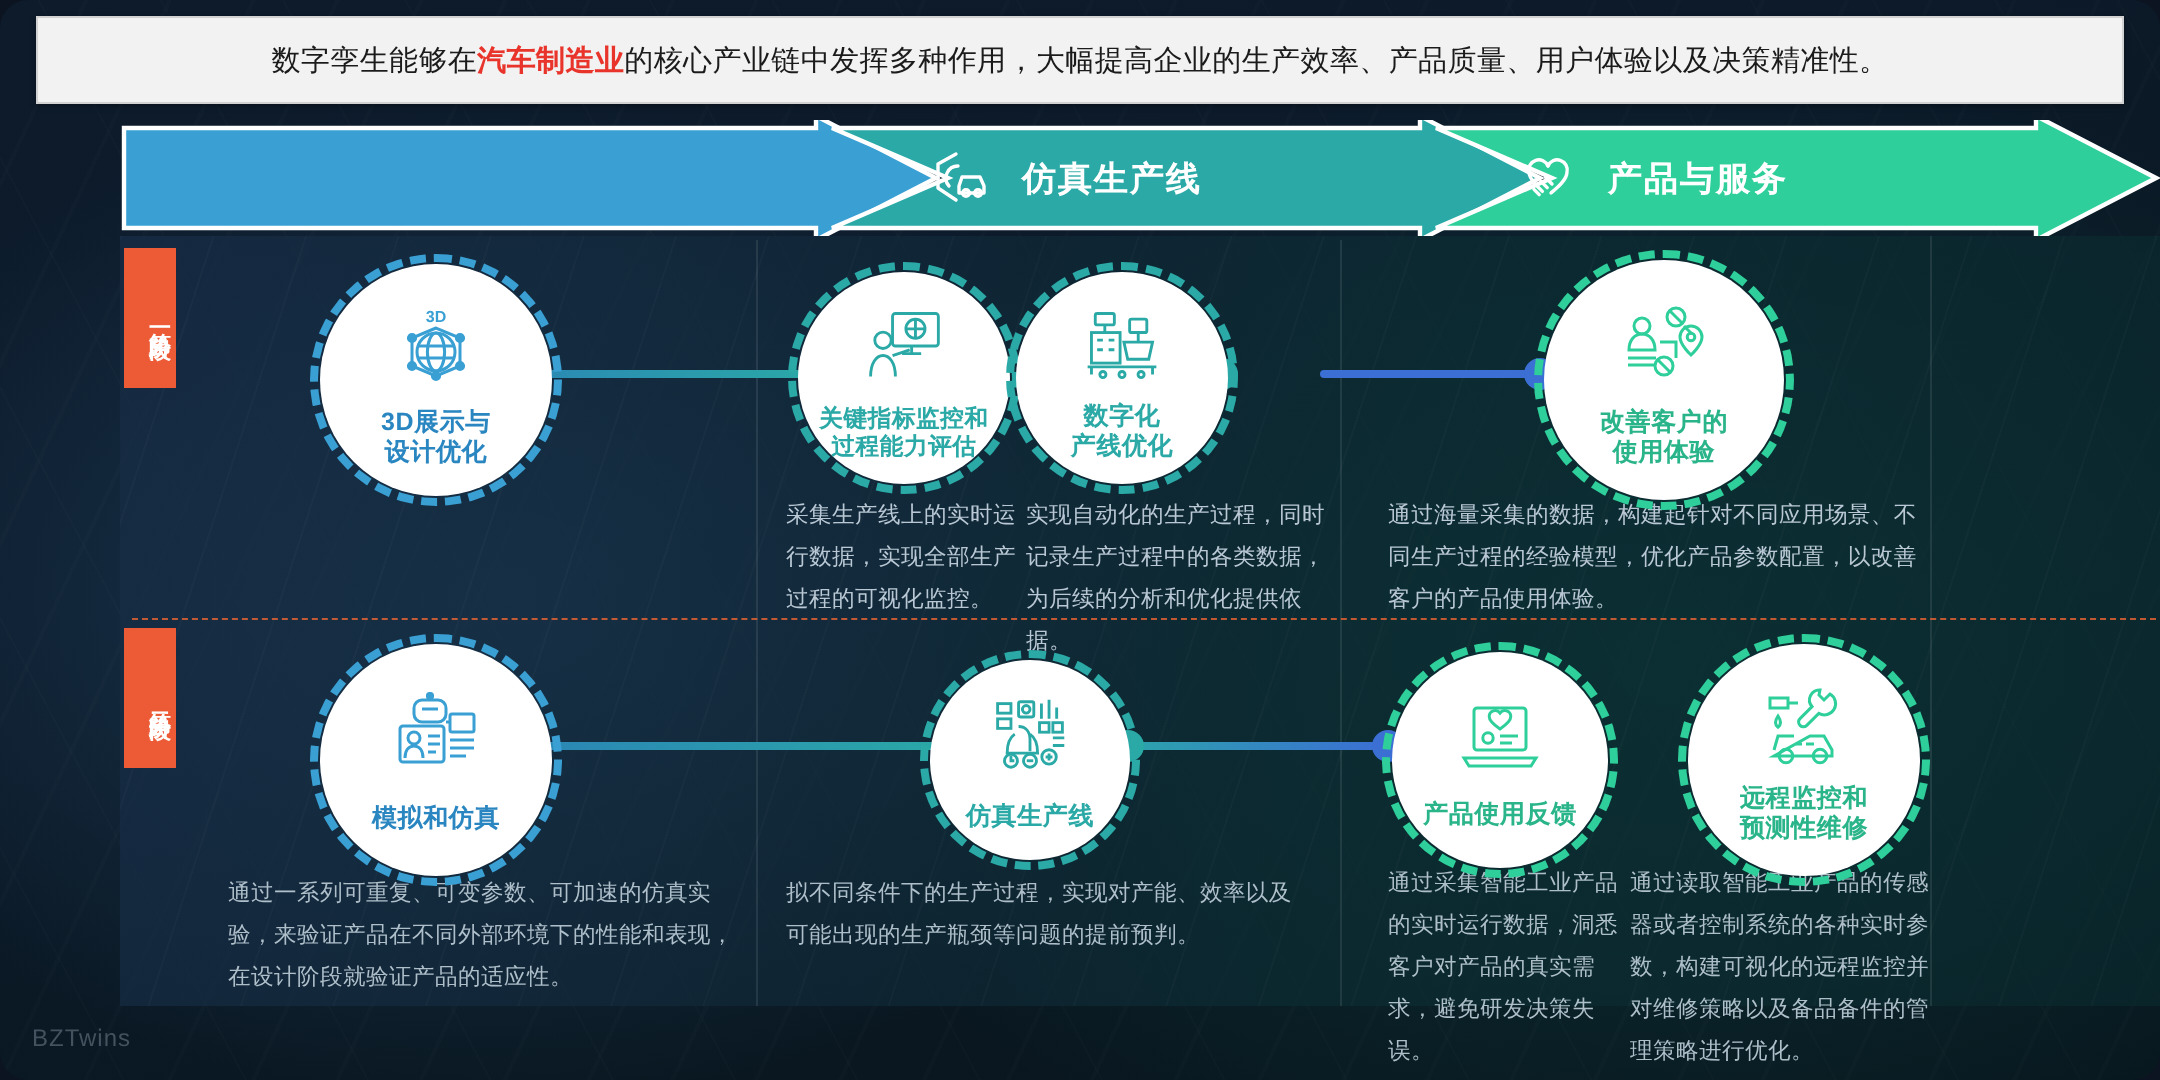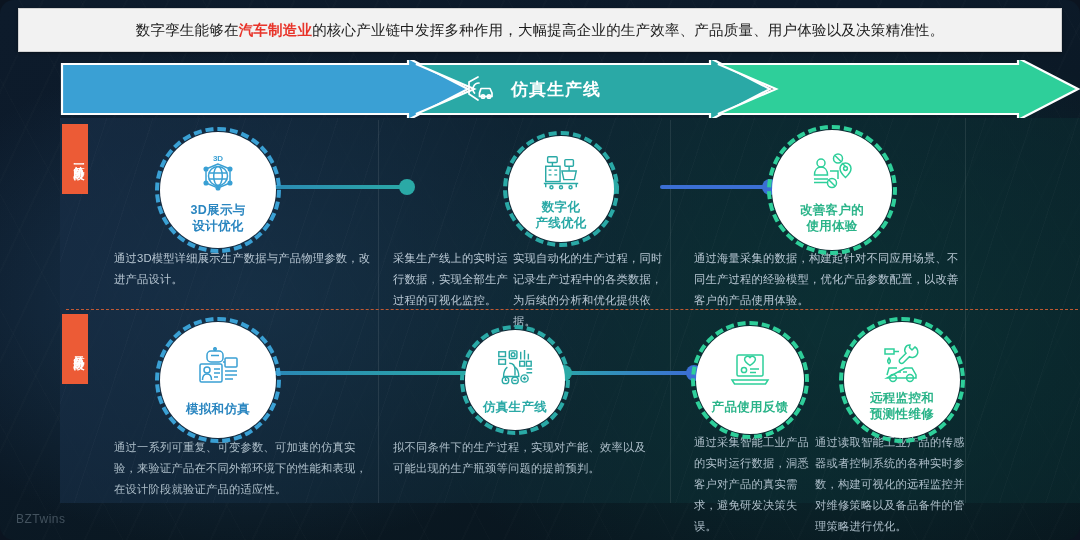--- a/index.html
+++ b/index.html
@@ -173,20 +173,33 @@
           <path d="M14 9 a6 6 0 0 0 -4.5 10"></path>
           <path d="M14.5 19 L16 14.5 L25 14.5 L27 19 L27 22.5 L14.5 22.5 Z"></path>
           <circle cx="18" cy="22.5" r="1.7"></circle>
             <circle cx="24" cy="22.5" r="1.7"></circle>
         </svg>
       </span>
       <span>仿真生产线</span>
     </div>
 
     
+    <div class="arrow-lbl" style="left:698px;">
+      <span>
+        <svg width="32" height="28" viewBox="0 0 32 28" fill="none" stroke="#fff" stroke-width="1.7" stroke-linecap="round" stroke-linejoin="round">
+          <path d="M16 8 a5 5 0 0 1 9.5 3 c0 4 -5 8 -8 10.5"></path>
+          <path d="M16 8 a5 5 0 0 0 -9.5 3 c0 2.2 1.6 4.3 3.3 6"></path>
+          <path d="M10 17.5 l3.2 3.2"></path>
+            <path d="M12.4 15.6 l3.2 3.2"></path>
+          <path d="M14.8 13.8 l3.2 3.2"></path>
+            <path d="M9 19.7 l2.6 2.6"></path>
+        </svg>
+      </span>
+      <span>产品与服务</span>
+    </div>
   </div>
 
   <div class="stage-tab" id="stage-tab-1">第一阶段</div>
   <div class="stage-tab" id="stage-tab-2">第二阶段</div>
 
   <div class="conn" style="left:222px; top:185px; width:190px; background:linear-gradient(90deg,#2b7fb8,#2aa9a6);"></div>
   <div class="conn" style="left:555px; top:185px; width:50px;  background:#2aa9a6;"></div>
   <div class="conn" style="left:660px; top:185px; width:130px; background:#3b6fd4;"></div>
   <div class="dot" style="left:216px; top:179px; background:#2b86bd;"></div>
   <div class="dot" style="left:399px; top:179px; background:#2aa9a6;"></div>
@@ -210,20 +223,40 @@
           <circle cx="23" cy="38" r="1.8" fill="#3aa0d4"></circle>
         </svg>
       </span>
       <div class="cap" style="color:#2a86c0;">
         <div>3D展示与</div>
         <div>设计优化</div>
       </div>
     </div>
   </div>
 
+  <div class="node" style="left:399px; top:136px; width:106px; height:106px;">
+    <div class="ring" style="inset:-5px; border-color:#2aa9a6;"></div>
+    <div class="bubble" style="width:106px; height:106px;">
+      <span class="icon">
+        <svg width="42" height="42" viewBox="0 0 44 44" fill="none" stroke="#2aa9a6" stroke-width="1.5">
+          <rect x="16" y="5" width="24" height="17" rx="1.5"></rect>
+          <circle cx="28" cy="13" r="5"></circle>
+            <path d="M23 13 H33 M28 8 v10"></path>
+          <path d="M26 22 v4 M21 26 h10"></path>
+          <circle cx="11" cy="19" r="4.3"></circle>
+          <path d="M4.5 38 c0 -7 3 -11 6.5 -11 c3.5 0 6.5 4 6.5 11"></path>
+          <path d="M16 27 L25 24"></path>
+        </svg>
+      </span>
+      <div class="cap" style="color:#2aa9a6; font-size:11.8px;">
+        <div>关键指标监控和</div>
+        <div>过程能力评估</div>
+      </div>
+    </div>
+  </div>
 
   <div class="node" style="left:508px; top:136px; width:106px; height:106px;">
     <div class="ring" style="inset:-5px; border-color:#2aa9a6;"></div>
     <div class="bubble" style="width:106px; height:106px;">
       <span class="icon">
         <svg width="42" height="42" viewBox="0 0 44 44" fill="none" stroke="#2aa9a6" stroke-width="1.5">
           <rect x="8" y="6" width="10" height="6" rx="1"></rect>
           <path d="M13 12 v4"></path>
           <rect x="6" y="16" width="15" height="16"></rect>
           <path d="M9 20 h3 M15 20 h3 M9 25 h3 M15 25 h3"></path>
@@ -261,21 +294,20 @@
             <path d="M21 30 L27 36"></path>
         </svg>
       </span>
       <div class="cap" style="color:#2ab489;">
         <div>改善客户的</div>
         <div>使用体验</div>
       </div>
     </div>
   </div>
 
-  <div class="desc" style="left:114px; top:248px; width:258px;">通过3D模型详细展示生产数据与产品物理参数，改进产品设计。</div>
   <div class="desc" style="left:393px; top:248px; width:118px;">采集生产线上的实时运行数据，实现全部生产过程的可视化监控。</div>
   <div class="desc" style="left:513px; top:248px; width:150px;">实现自动化的生产过程，同时记录生产过程中的各类数据，为后续的分析和优化提供依据。</div>
   <div class="desc" style="left:694px; top:248px; width:272px;">通过海量采集的数据，构建起针对不同应用场景、不同生产过程的经验模型，优化产品参数配置，以改善客户的产品使用体验。</div>
 
   <div class="conn" style="left:222px; top:371px; width:260px; background:linear-gradient(90deg,#2b7fb8,#2aa9a6);"></div>
   <div class="conn" style="left:550px; top:371px; width:140px; background:linear-gradient(90deg,#2aa9a6,#3b6fd4);"></div>
   <div class="dot" style="left:216px; top:365px; background:#2b86bd;"></div>
   <div class="dot" style="left:474px; top:365px; background:#2aa9a6;"></div>
   <div class="dot" style="left:556px; top:365px; background:#2aa9a6;"></div>
   <div class="dot" style="left:686px; top:365px; background:#3b6fd4;"></div>

